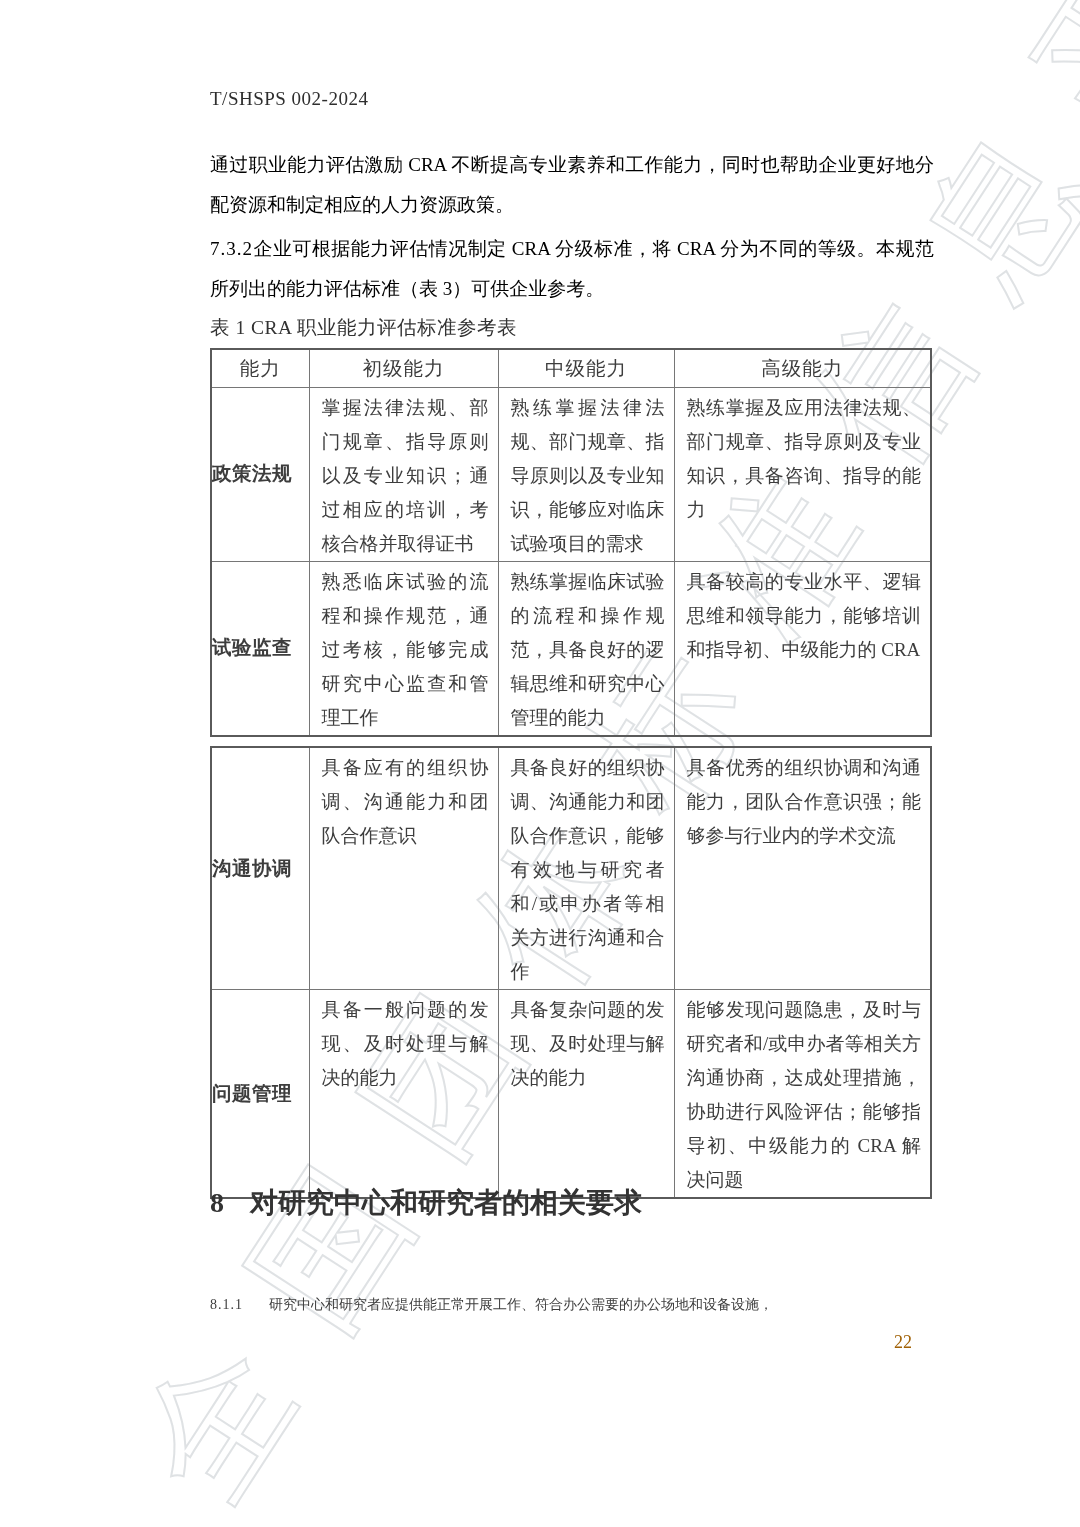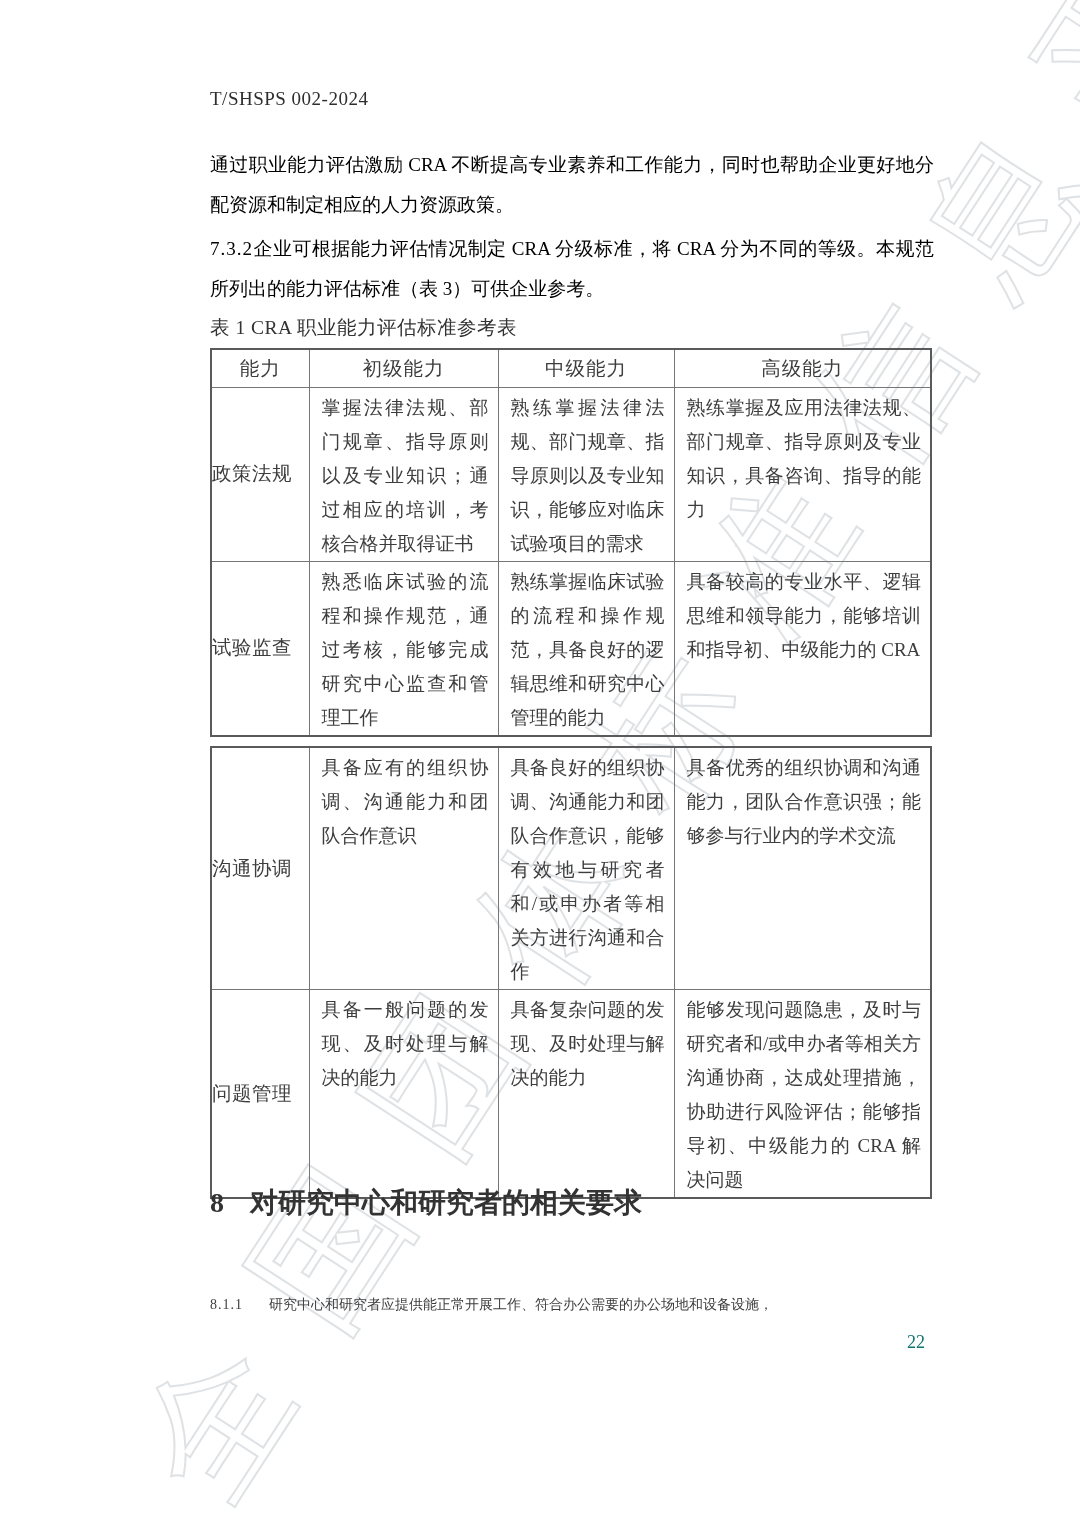--- a/index.html
+++ b/index.html
@@ -29,21 +29,21 @@
     z-index:0;
   }
   
   .doc-code {
     position:absolute; top:88px; left:210px; width:722px;
     text-align:left; font-size:19px; color:#2e2e2e; z-index:1;
     letter-spacing:.5px;
   }
   .page-number {
     position:absolute; top:1332px; left:894px; width:44px;
-    text-align:center; font-size:18px; color:#0f766e; z-index:1;
+    font-size:18px; color:#a16207; z-index:1;
   }
   
   .para {
     position:absolute; left:210px; width:724px;
     font-size:19px; line-height:40px;
     text-align:justify; color:#000000; z-index:1;
   }
   .p-intro { top:145px; }
   .p-clause { top:229px; }
   .clause-num { letter-spacing:1px; }
@@ -68,21 +68,21 @@
     text-align:center; vertical-align:middle; letter-spacing:1px;
   }
   table.cap-table td {
     vertical-align:top;
     text-align:justify;
     line-height:34px;
     padding:3px 9px 0 12px;
   }
   td.cap-name {
     text-align:center; vertical-align:middle !important;
-    padding:0 !important; font-size:19.5px; letter-spacing:.5px;
+    padding:0 !important; font-size:19.5px; letter-spacing:.5px;font-weight:bold;
   }
   tr.row-h172 { height:172px; }
   tr.row-h204 { height:204px; }
   
   .sec-h {
     position:absolute; left:210px; width:730px; z-index:1;
     font-weight:bold; color:#333;
   }
   .sec-8   { top:1184px; font-size:28px; }
   .sec-8 .h-num { margin-right:26px; }

